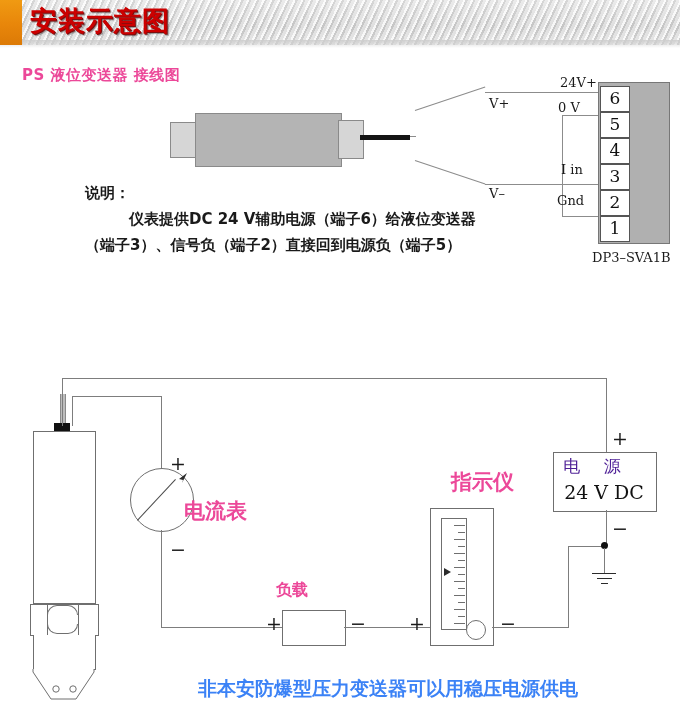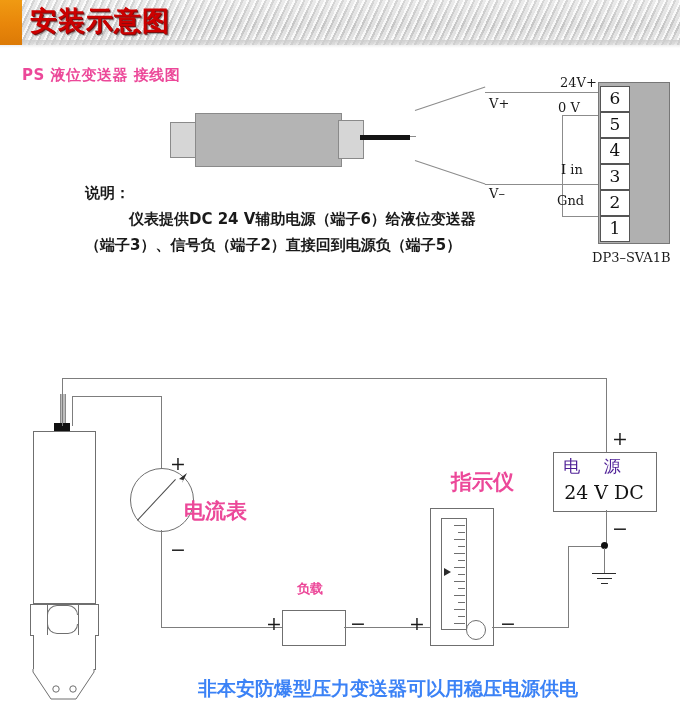--- a/index.html
+++ b/index.html
@@ -243,21 +243,21 @@
     <polygon points="11,2 3,8 7,9 6,12" fill="#2b2b2b"></polygon>
   </svg>
   <div class="plusminus" style="left:170px;top:452px;">+</div>
   <div class="plusminus" style="left:170px;top:538px;">−</div>
   <div class="sec-title" style="left:184px;top:497px;font-size:21px;">电流表</div>
 
   <div class="vl" style="left:161px;top:530px;height:97px;"></div>
   <div class="hl" style="left:161px;top:627px;width:122px;"></div>
 
   <div class="load"></div>
-  <div class="sec-title" style="left:297px;top:580px;font-size:13px;font-family:'DejaVu Serif','Liberation Serif',serif;">负载</div>
+  <div class="sec-title" style="left:276px;top:580px;font-size:16px;font-family:'DejaVu Serif','Liberation Serif',serif;">负载</div>
   <div class="plusminus" style="left:266px;top:612px;">+</div>
   <div class="plusminus" style="left:350px;top:612px;">−</div>
 
   <div class="hl" style="left:344px;top:627px;width:87px;"></div>
   <div class="plusminus" style="left:409px;top:612px;">+</div>
 
   <div class="ind"></div>
   <div class="ind-scale">
     <div class="ind-tick" style="left:12px;top:6px;width:11px;"></div>
     <div class="ind-tick" style="left:16px;top:13px;width:7px;"></div>

